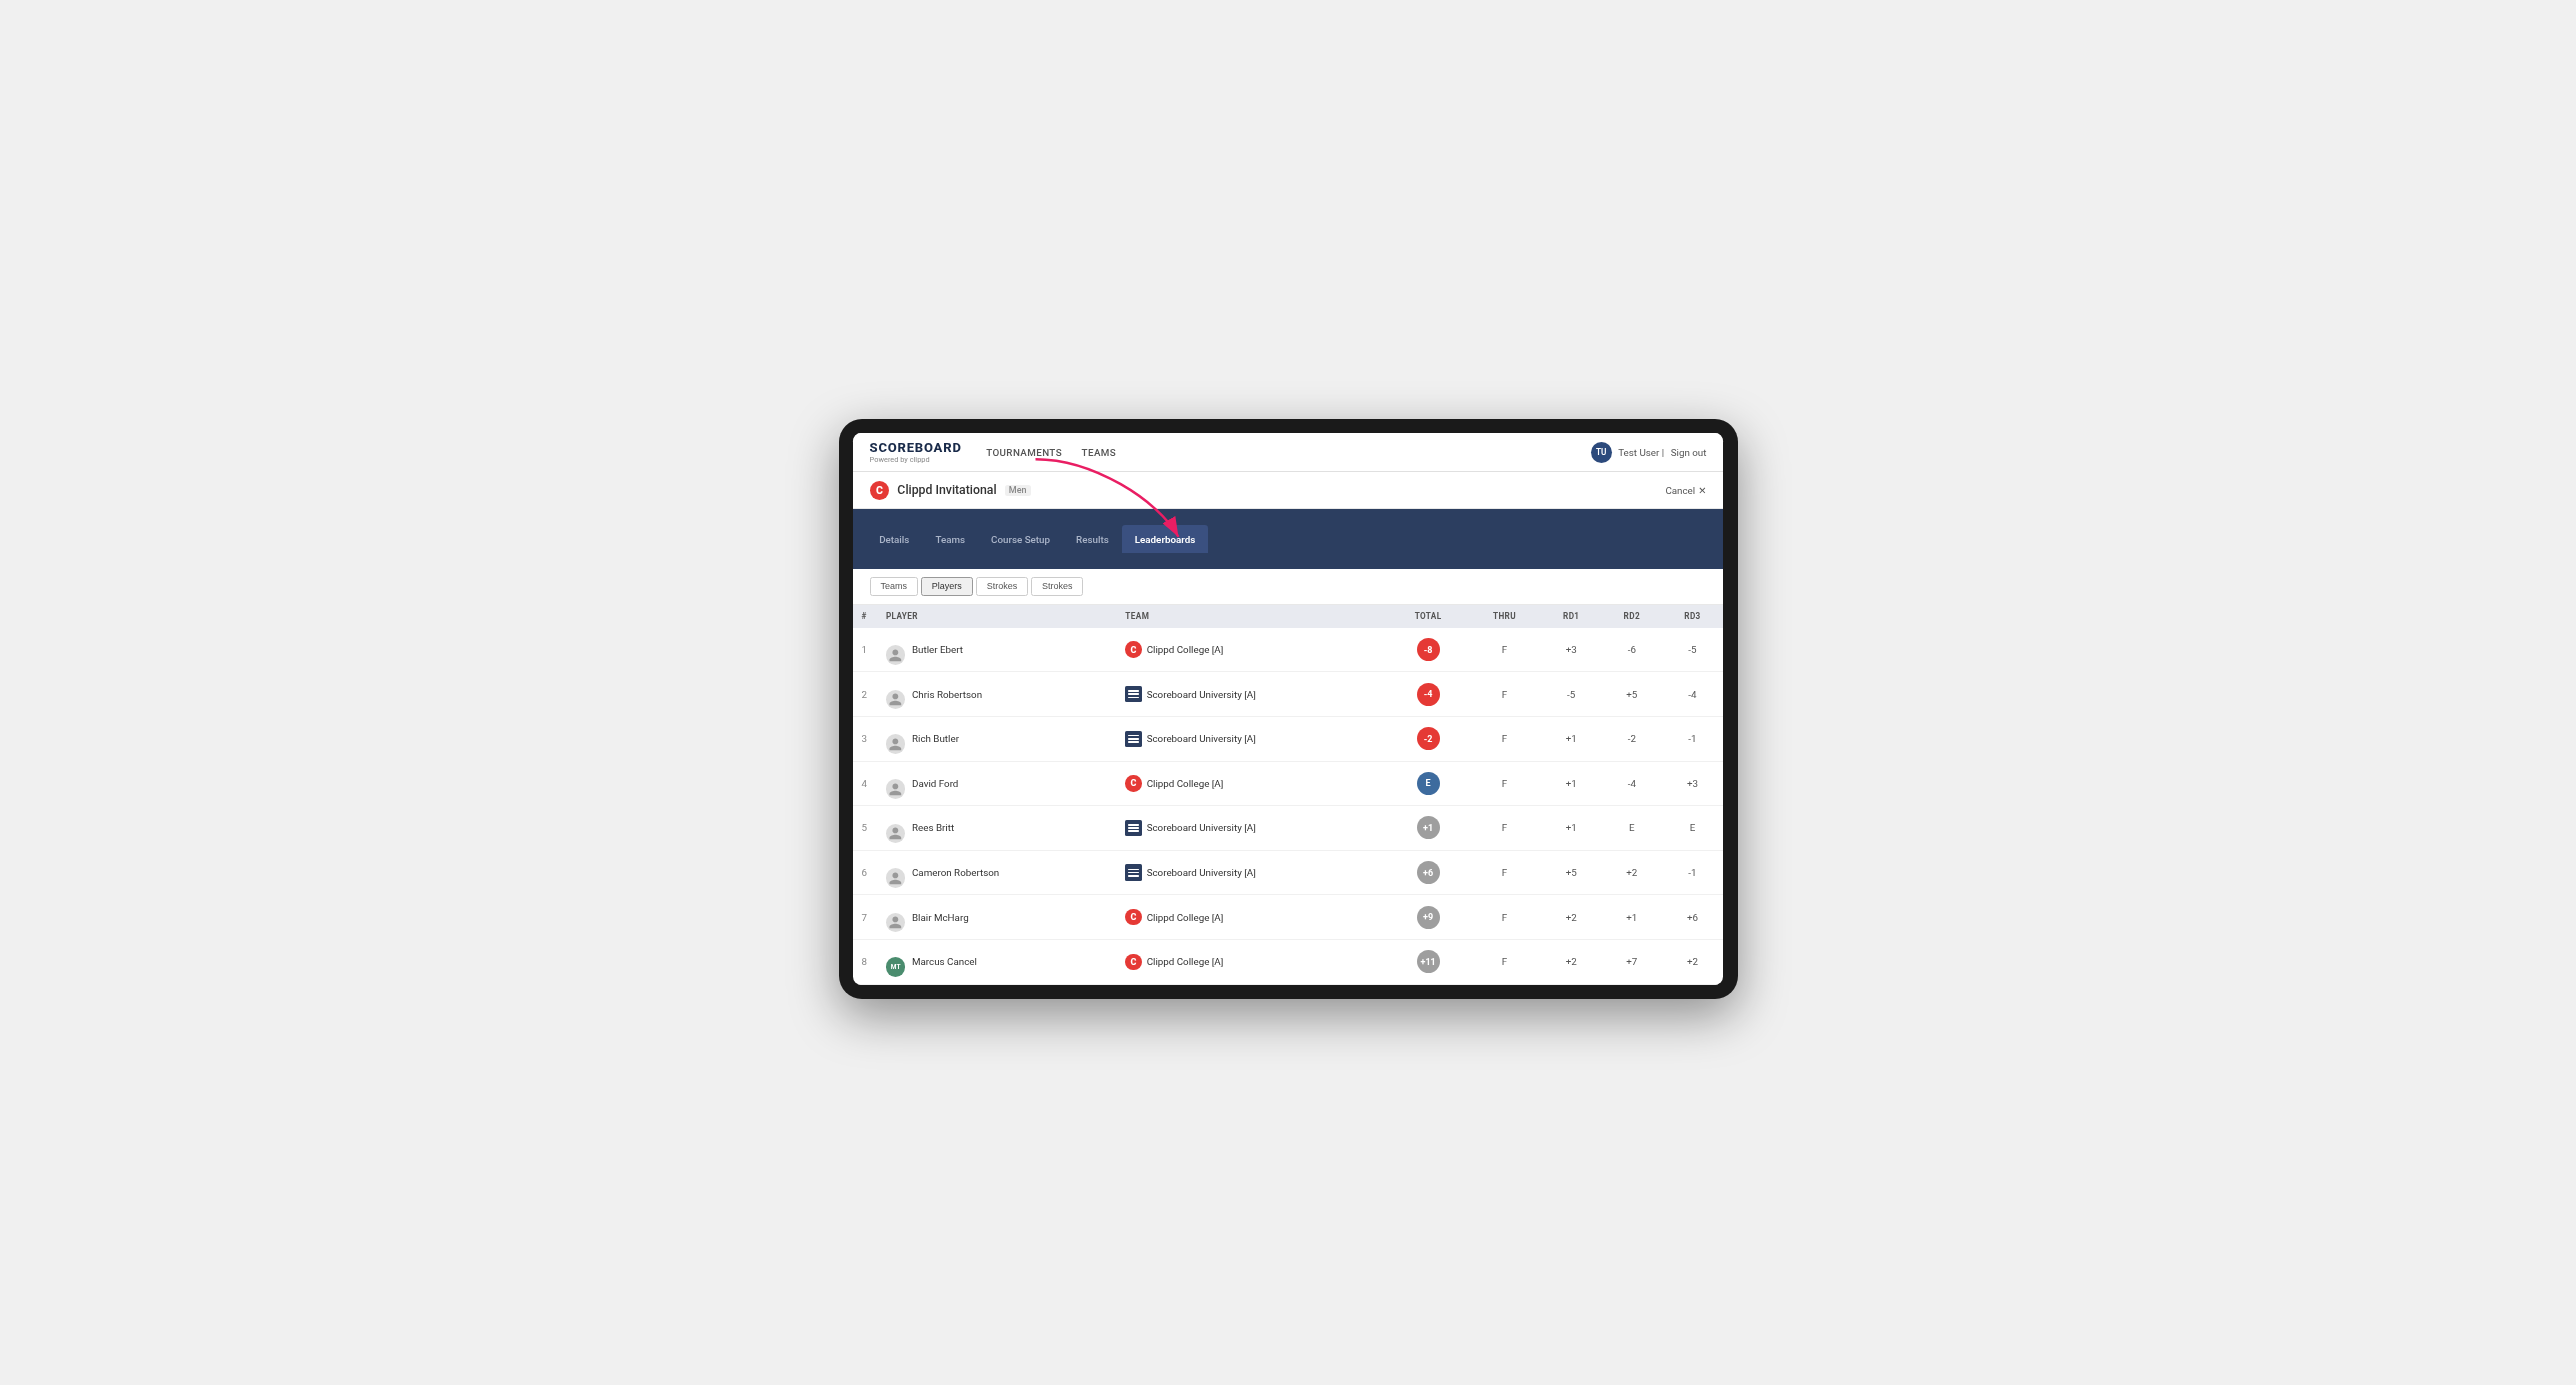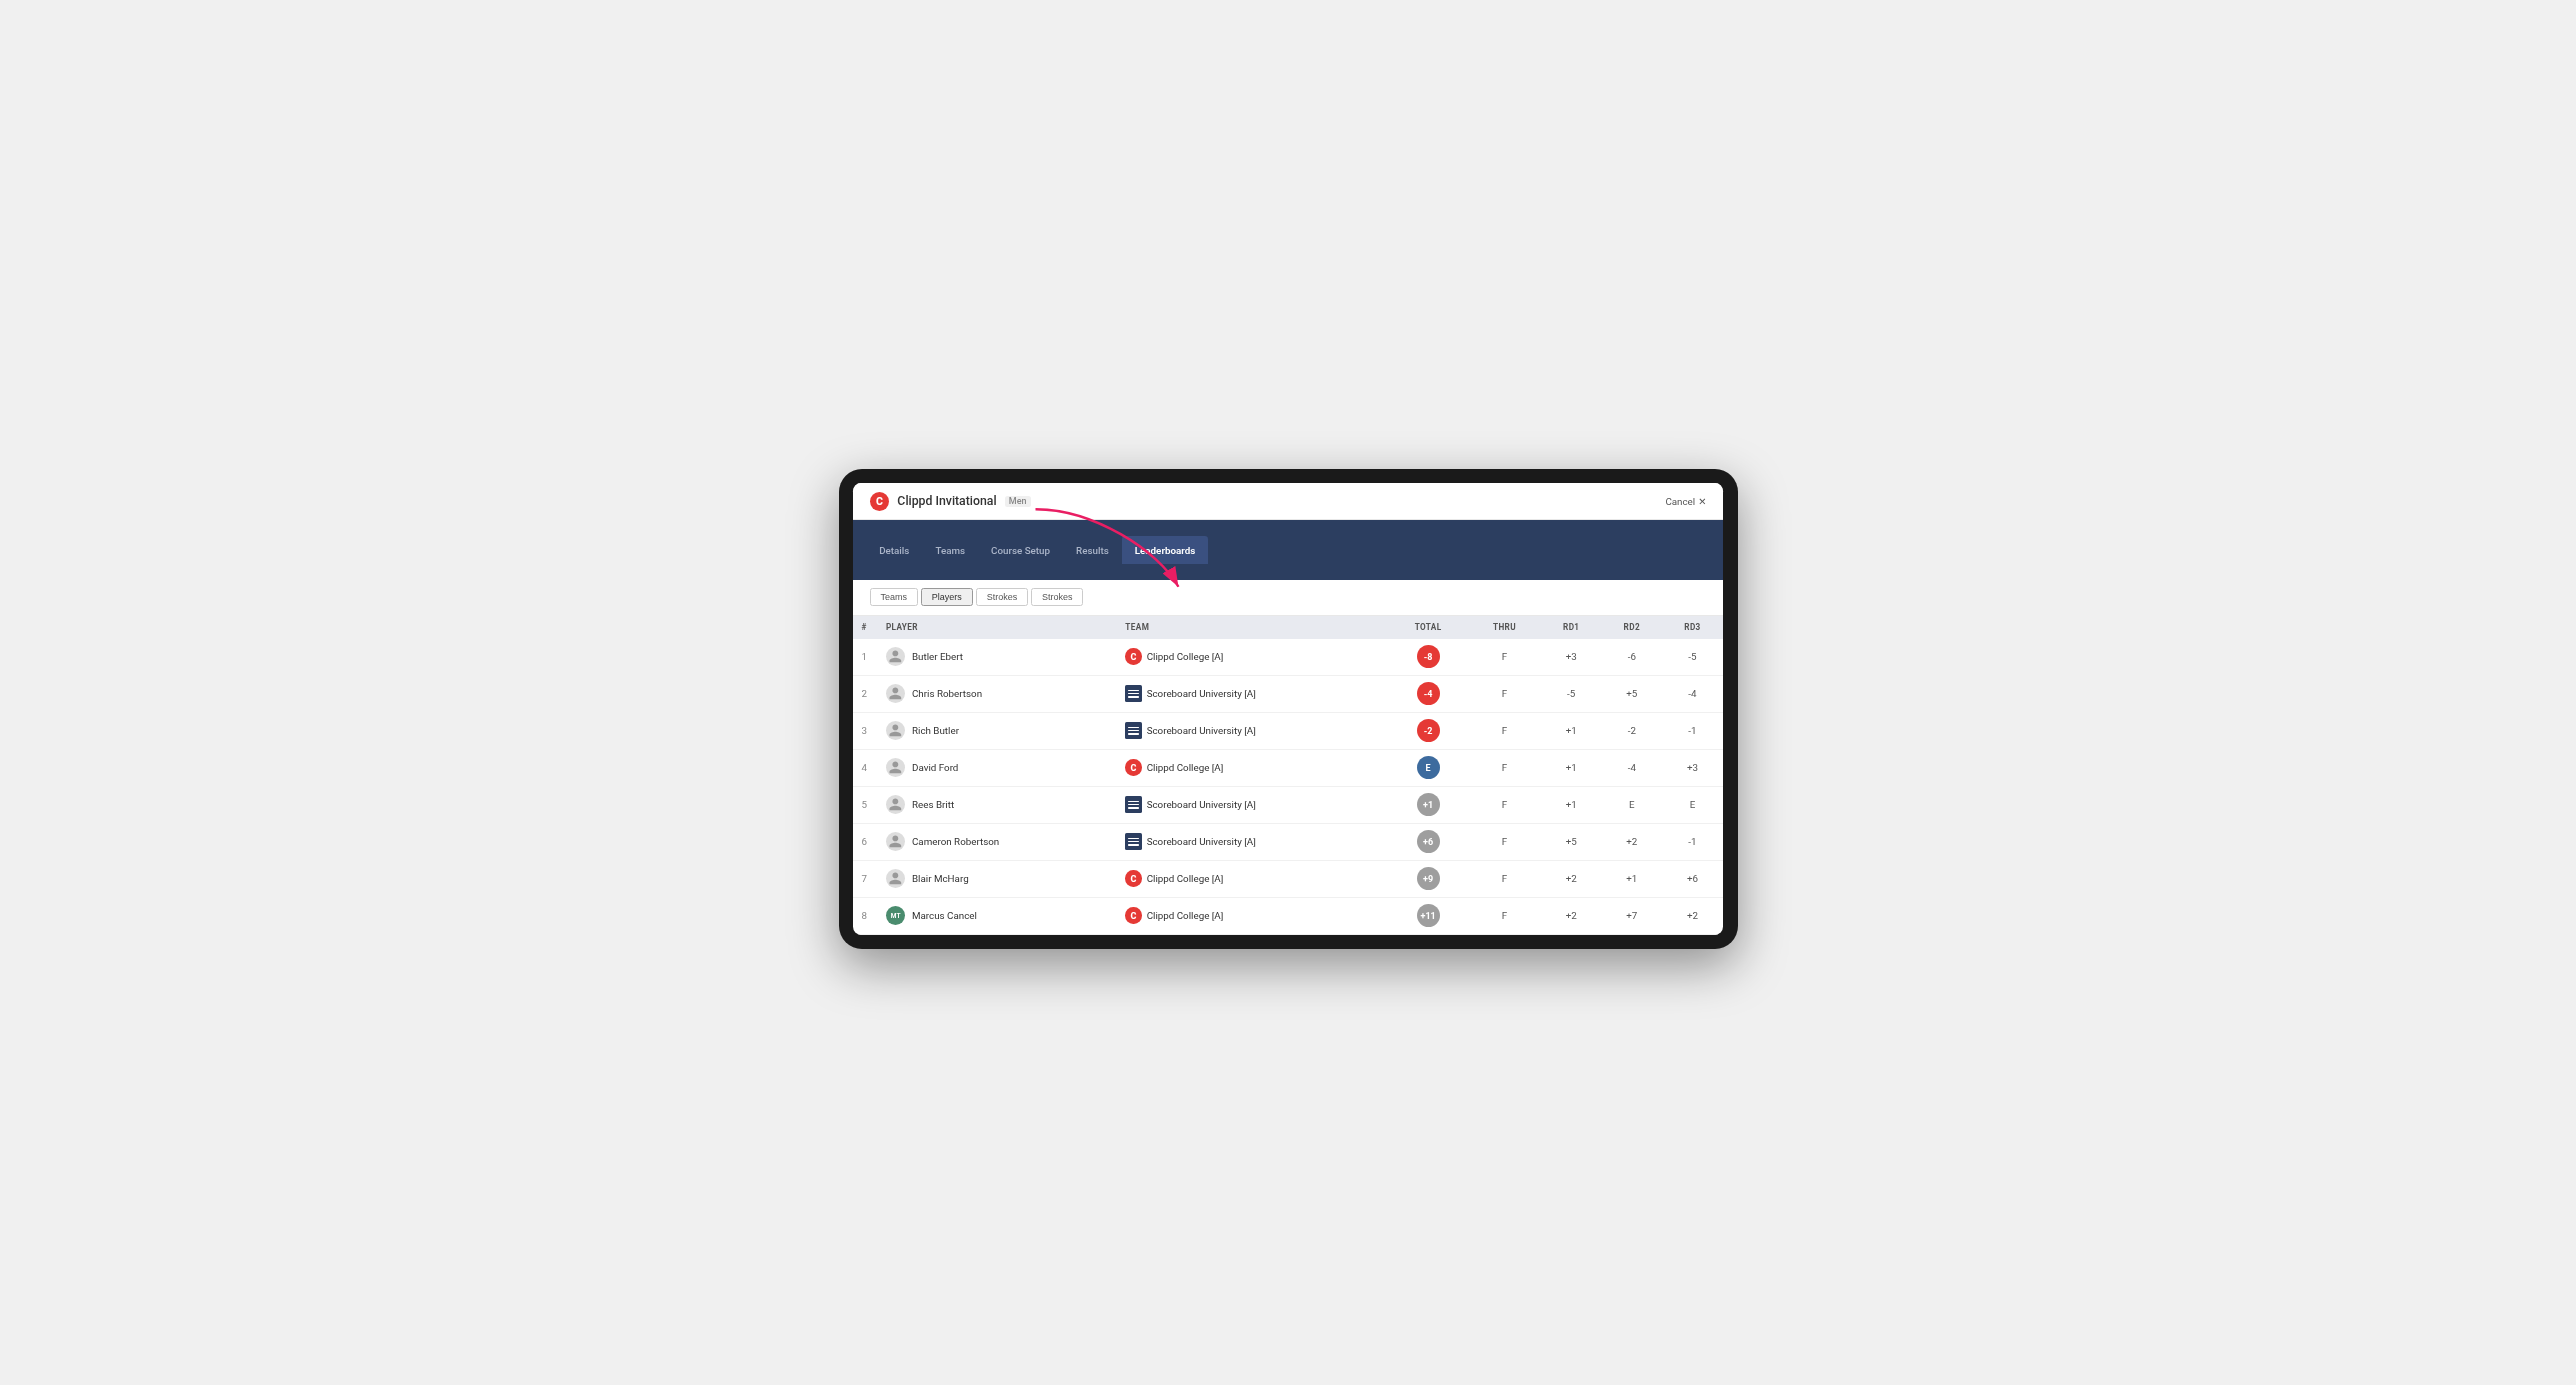--- a/index.html
+++ b/index.html
@@ -262,20 +262,21 @@
 
     .player-avatar {
       width: 19.6px;
       height: 19.6px;
       background: #ddd;
       border-radius: 50%;
       display: flex;
       align-items: center;
       justify-content: center;
       overflow: hidden;
+      margin-top: 11px;
     }
 
     .player-avatar svg {
       width: 14.7px;
       height: 14.7px;
       fill: #999;
     }
 
     .team-cell {
       display: flex;
@@ -352,20 +353,35 @@
       <marker id="arrowhead" markerWidth="8" markerHeight="6" refX="8" refY="3" orient="auto">
         <polygon points="0 0, 8 3, 0 6" fill="#e91e63"></polygon>
       </marker>
     </defs>
     <path d="M 10 10 C 80 10, 160 60, 185 105" stroke="#e91e63" stroke-width="3" fill="none" marker-end="url(#arrowhead)"></path>
   </svg>
 
   <div class="tablet-frame">
     <div class="tablet-screen">
 
+      <div class="app-header">
+        <div class="logo-area">
+          <span class="logo-text">SCOREBOARD</span>
+          <span class="logo-sub">Powered by clippd</span>
+        </div>
+        <nav class="nav-links">
+          <a class="nav-link">TOURNAMENTS</a>
+          <a class="nav-link">TEAMS</a>
+        </nav>
+        <div class="header-right">
+          <div class="user-avatar-small">TU</div>
+          <span>Test User |</span>
+          <span class="sign-out-link">Sign out</span>
+        </div>
+      </div>
 
       <div class="sub-header">
         <div class="tournament-title">
           <div class="tournament-icon">
             <span>C</span>
           </div>
           <span>Clippd Invitational</span>
           <span class="tournament-badge">Men</span>
         </div>
         <div class="cancel-btn">

